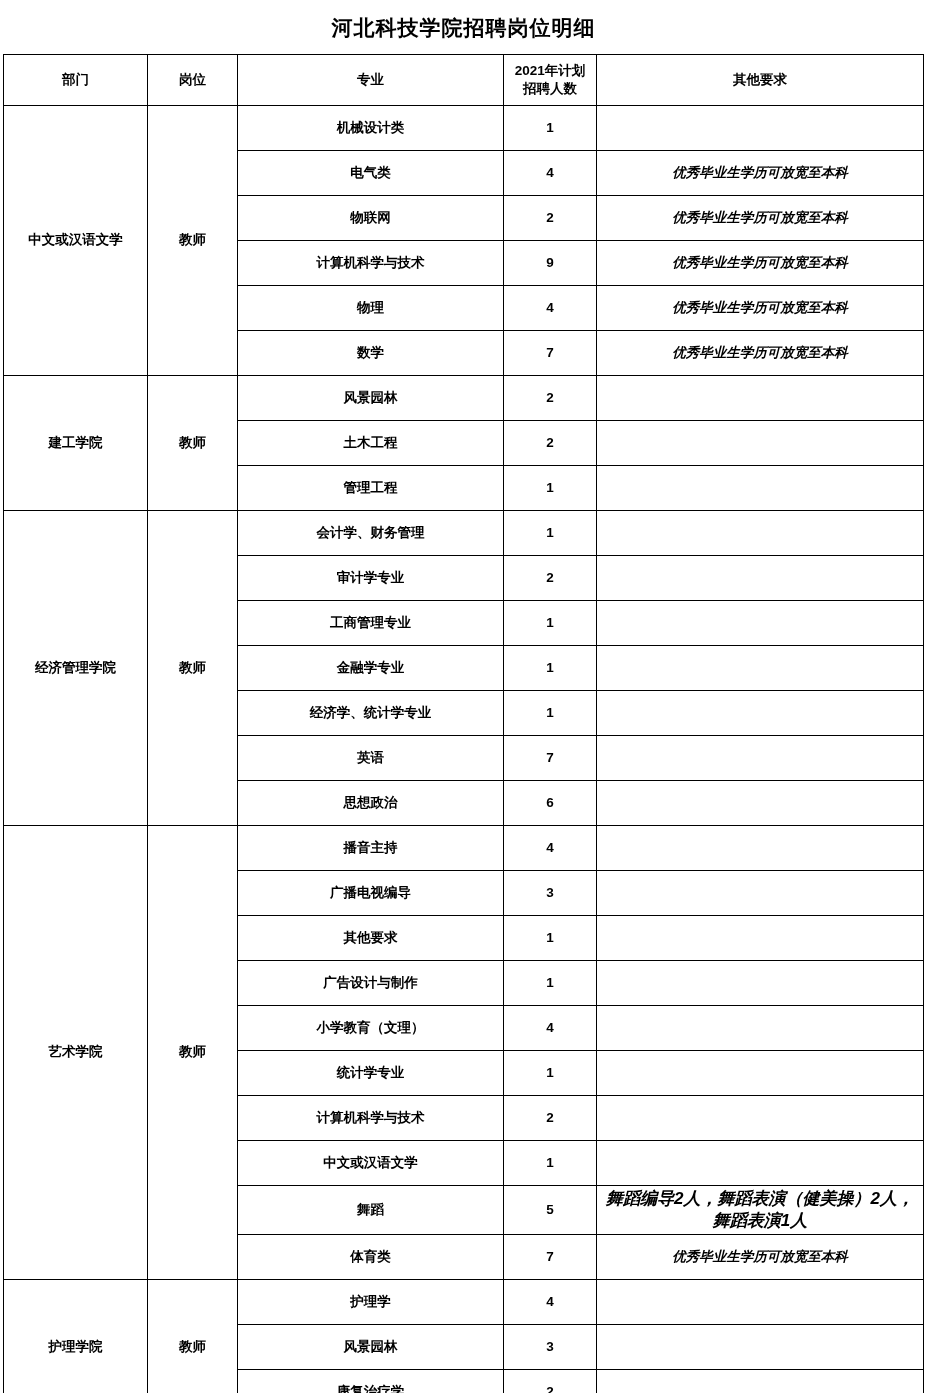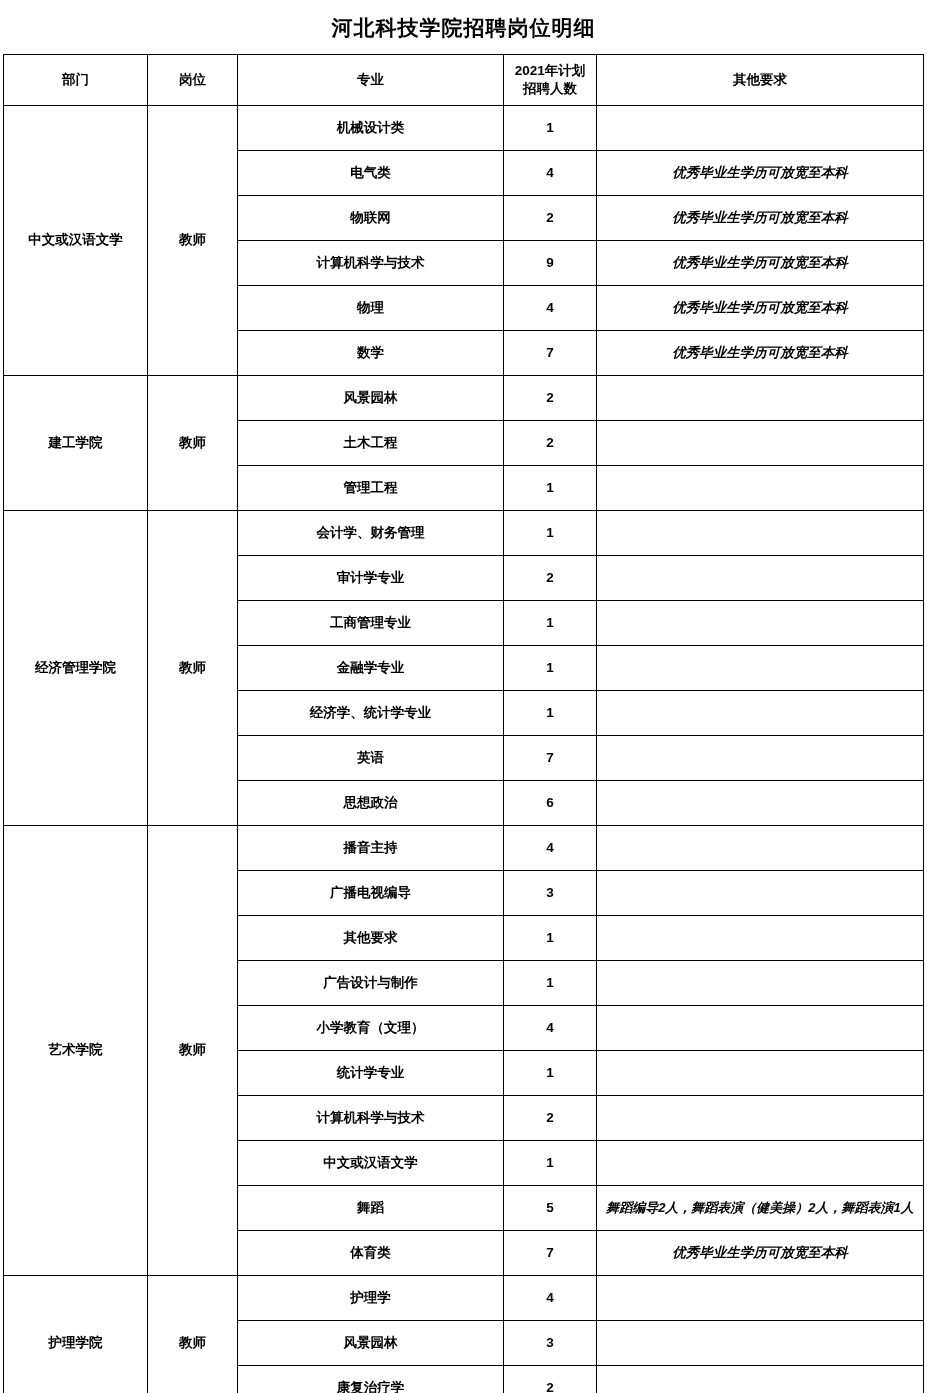--- a/index.html
+++ b/index.html
@@ -58,21 +58,21 @@
     line-height: 1.25;
   }
   td.cell {
     height: 40px;
   }
   td.other {
     font-size: 13px;
     font-style: italic;
   }
   td.other.two-line {
-    font-size: 13px;
+    font-size: 17px;
     line-height: 1.3;
   }
 </style>
 </head>
 <body>
 
 <div class="page">
 
   <div class="title">河北科技学院招聘岗位明细</div>
 

